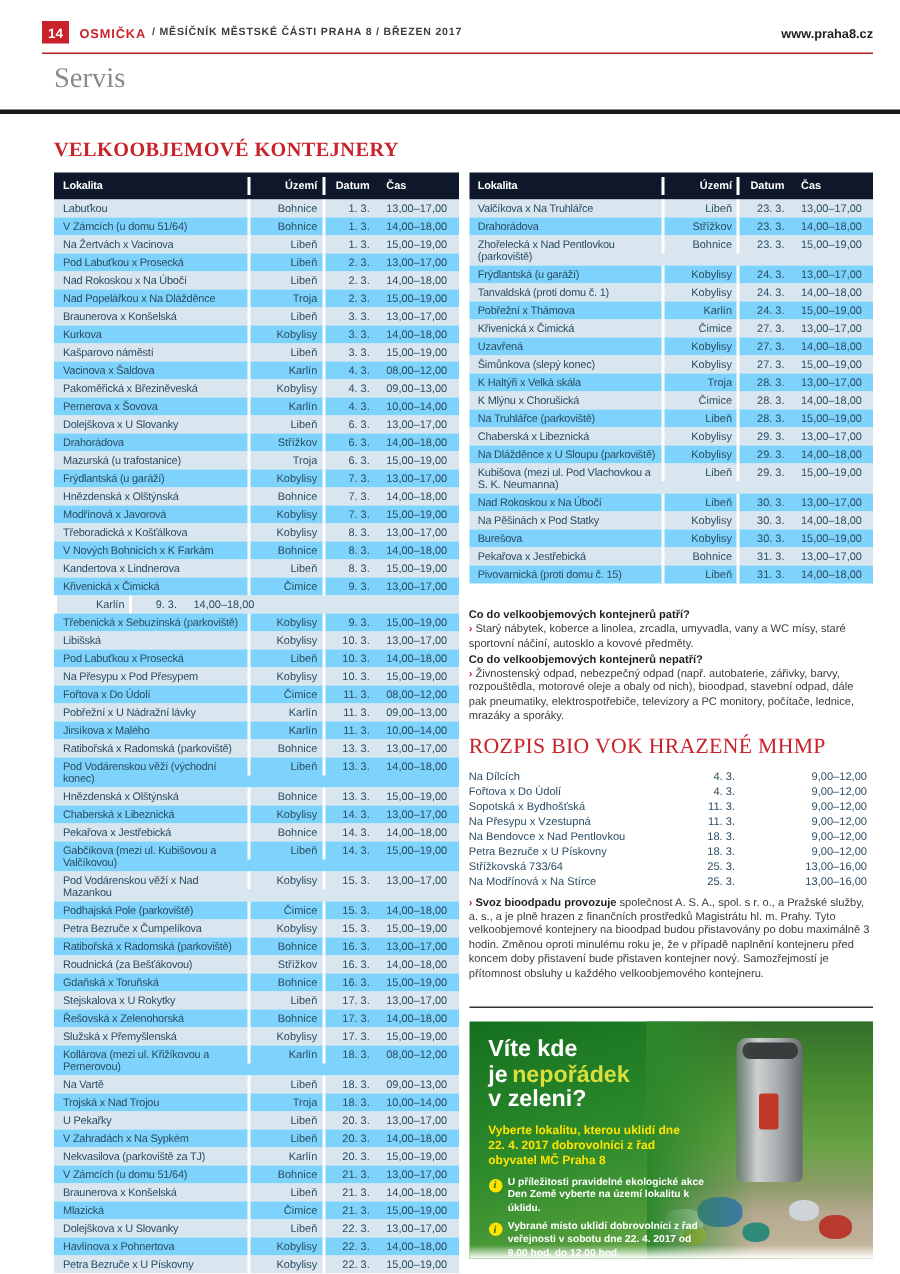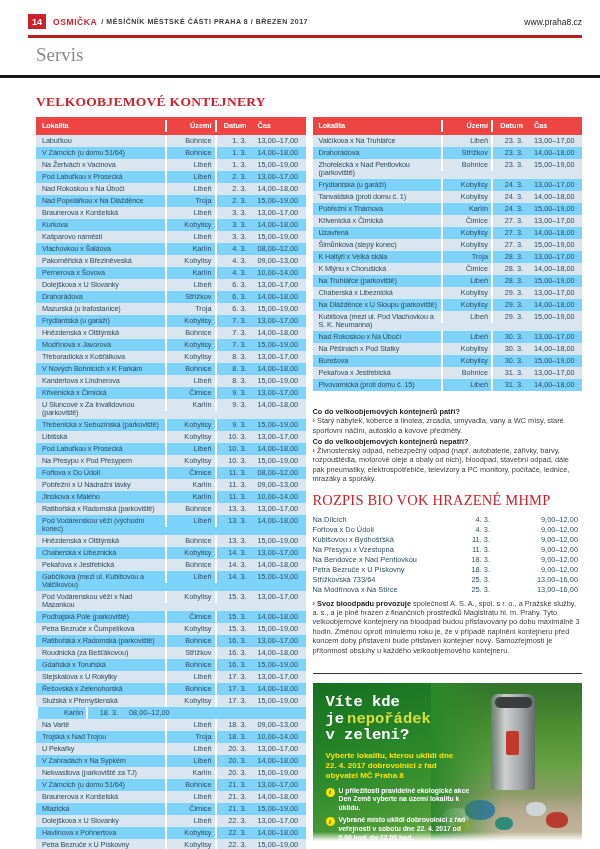--- a/index.html
+++ b/index.html
@@ -2,42 +2,42 @@
 <html lang="cs"><head>
 <meta charset="utf-8">
 <style>
   * { margin:0; padding:0; box-sizing:border-box; }
   html,body { width:600px; height:849px; background:#fff; overflow:hidden;
               font-family:"Liberation Sans", sans-serif; }
 
   
   .masthead { display:flex; align-items:center; margin:14px 18px 0 28px;
               padding-bottom:6px; }
-  .masthead-rule { border-bottom:3px solid #b91c1c; }
+  .masthead-rule { border-bottom:1px solid #b91c1c; }
   .pageno { background:#c9222b; color:#fff; font-weight:bold; font-size:9px;
             width:18px; height:15px; display:inline-flex; align-items:center;
             justify-content:center; margin-right:7px; }
   .brand { color:#c9222b; font-weight:bold; font-size:8.5px; letter-spacing:.6px; }
   .issue { color:#3c3c3c; font-weight:600; font-size:7px; letter-spacing:.55px; margin-left:4px; }
-  .site  { margin-left:auto; color:#222; font-weight:normal; font-size:8.5px; }
+  .site  { margin-left:auto; color:#222; font-weight:bold; font-size:8.5px; }
 
   .section-title { font-family:"Liberation Serif", serif; color:#8a8a8a;
                    font-size:19px; margin:6px 0 9px 36px; }
   .thick-rule { height:3px; background:#181818; }
 
   
   main { padding:0 18px 0 36px; }
   .red-h1 { font-family:"Liberation Serif", serif; font-weight:bold;
             color:#c9222b; font-size:13.5px; letter-spacing:.3px; margin:16px 0 7px; }
   .columns { display:flex; gap:7px; }
   .col { width:269.5px; }
 
   
   .vtable { width:100%; font-size:7.3px; color:#2b4d63; }
-  .thead { background:#ef4444; color:#fff; font-weight:bold; display:flex;
+  .thead { background:#0f172a; color:#fff; font-weight:bold; display:flex;
            align-items:center; height:18px; }
   .trow  { display:flex; align-items:flex-start; }
   .trow.odd  { background:#d9e5ef; }
   .trow.even { background:#7dd3fc; }
   .cell { padding:2px 0; line-height:8px; }
   .c-lok { flex:1; padding-left:6px; padding-right:3px; letter-spacing:-.15px; }
   .c-uz  { width:50px; text-align:right; border-left:2px solid #fff; padding-right:3px; }
   .c-dat { width:34px; text-align:right; border-left:2px solid #fff; padding-right:2px; }
   .c-cas { width:57px; padding-left:9px; }
   .thead .c-uz, .thead .c-dat { }
@@ -80,21 +80,21 @@
   .litter { position:absolute; bottom:6%; left:8%; width:88%; height:34%; }
   .scrap { position:absolute; border-radius:45%; }
   .s1 { width:26px; height:18px; left:0;    bottom:6px;  background:#e8e4da; }
   .s2 { width:30px; height:20px; left:22px; bottom:12px; background:#3f77b5; }
   .s3 { width:22px; height:16px; right:8px; bottom:4px;  background:#b93a2e; }
   .s4 { width:18px; height:13px; left:52px; bottom:2px;  background:#2e8b7a; }
   .s5 { width:16px; height:12px; left:12px; bottom:0;    background:#d8c44a; }
   .s6 { width:20px; height:14px; right:30px; bottom:16px; background:#cfd4d6; }
 
   .ad-copy { position:relative; z-index:2; padding:11px 0 0 13px; width:52%; }
-  .ad-title { color:#fff; font-weight:bold; font-size:15.5px; line-height:16.5px;font-family:Liberation Mono, monospace; }
+  .ad-title { color:#fff; font-weight:bold; font-size:15.5px; line-height:16.5px; }
   .ad-title .yel { color:#d9df3e; margin-left:3px; }
   .ad-sub { color:#ffe400; font-weight:bold; font-size:8px; line-height:10px;
             margin-top:7px; width:132px; }
   .ad-bullets { margin-top:6px; }
   .ad-bullet { display:flex; margin-bottom:4px; width:150px; }
   .eco-ic { flex:0 0 9px; height:9px; margin:1px 4px 0 0; background:#ffe400;
             border-radius:50%; color:#1b6e22; font-size:7px; font-weight:bold;
             font-style:italic; display:flex; align-items:center; justify-content:center;
             font-family:"Liberation Serif", serif; }
   .ad-bullet-text { color:#fff; font-weight:bold; font-size:6.8px; line-height:8.6px; }
@@ -172,21 +172,21 @@
             <span class="cell c-dat">3. 3.</span>
             <span class="cell c-cas">14,00–18,00</span>
           </div>
           <div class="trow odd">
             <span class="cell c-lok">Kašparovo náměstí</span>
             <span class="cell c-uz">Libeň</span>
             <span class="cell c-dat">3. 3.</span>
             <span class="cell c-cas">15,00–19,00</span>
           </div>
           <div class="trow even">
-            <span class="cell c-lok">Vlachovkou x Šaldova</span>
+            <span class="cell c-lok">Vacinova x Šaldova</span>
             <span class="cell c-uz">Karlín</span>
             <span class="cell c-dat">4. 3.</span>
             <span class="cell c-cas">08,00–12,00</span>
           </div>
           <div class="trow odd">
             <span class="cell c-lok">Pakoměřická x Březiněveská</span>
             <span class="cell c-uz">Kobylisy</span>
             <span class="cell c-dat">4. 3.</span>
             <span class="cell c-cas">09,00–13,00</span>
           </div>
@@ -250,21 +250,20 @@
             <span class="cell c-dat">8. 3.</span>
             <span class="cell c-cas">15,00–19,00</span>
           </div>
           <div class="trow even">
             <span class="cell c-lok">Křivenická x Čimická</span>
             <span class="cell c-uz">Čimice</span>
             <span class="cell c-dat">9. 3.</span>
             <span class="cell c-cas">13,00–17,00</span>
           </div>
           <div class="trow odd">
-            <span class="cell c-lok">U Sluncové x Za Invalidovnou (parkoviště)</span>
             <span class="cell c-uz">Karlín</span>
             <span class="cell c-dat">9. 3.</span>
             <span class="cell c-cas">14,00–18,00</span>
           </div>
           <div class="trow even">
             <span class="cell c-lok">Třebenická x Sebuzínská (parkoviště)</span>
             <span class="cell c-uz">Kobylisy</span>
             <span class="cell c-dat">9. 3.</span>
             <span class="cell c-cas">15,00–19,00</span>
           </div>
@@ -388,20 +387,21 @@
             <span class="cell c-dat">17. 3.</span>
             <span class="cell c-cas">14,00–18,00</span>
           </div>
           <div class="trow odd">
             <span class="cell c-lok">Služská x Přemyšlenská</span>
             <span class="cell c-uz">Kobylisy</span>
             <span class="cell c-dat">17. 3.</span>
             <span class="cell c-cas">15,00–19,00</span>
           </div>
           <div class="trow even">
+            <span class="cell c-lok">Kollárova (mezi ul. Křižíkovou a Pernerovou)</span>
             <span class="cell c-uz">Karlín</span>
             <span class="cell c-dat">18. 3.</span>
             <span class="cell c-cas">08,00–12,00</span>
           </div>
           <div class="trow odd">
             <span class="cell c-lok">Na Vartě</span>
             <span class="cell c-uz">Libeň</span>
             <span class="cell c-dat">18. 3.</span>
             <span class="cell c-cas">09,00–13,00</span>
           </div>
@@ -611,21 +611,21 @@
             <span class="bio-loc">Na Dílcích</span>
             <span class="bio-date">4. 3.</span>
             <span class="bio-time">9,00–12,00</span>
           </div>
           <div class="bio-row">
             <span class="bio-loc">Fořtova x Do Údolí</span>
             <span class="bio-date">4. 3.</span>
             <span class="bio-time">9,00–12,00</span>
           </div>
           <div class="bio-row">
-            <span class="bio-loc">Kubišovou x Bydhošťská</span>
+            <span class="bio-loc">Sopotská x Bydhošťská</span>
             <span class="bio-date">11. 3.</span>
             <span class="bio-time">9,00–12,00</span>
           </div>
           <div class="bio-row">
             <span class="bio-loc">Na Přesypu x Vzestupná</span>
             <span class="bio-date">11. 3.</span>
             <span class="bio-time">9,00–12,00</span>
           </div>
           <div class="bio-row">
             <span class="bio-loc">Na Bendovce x Nad Pentlovkou</span>

